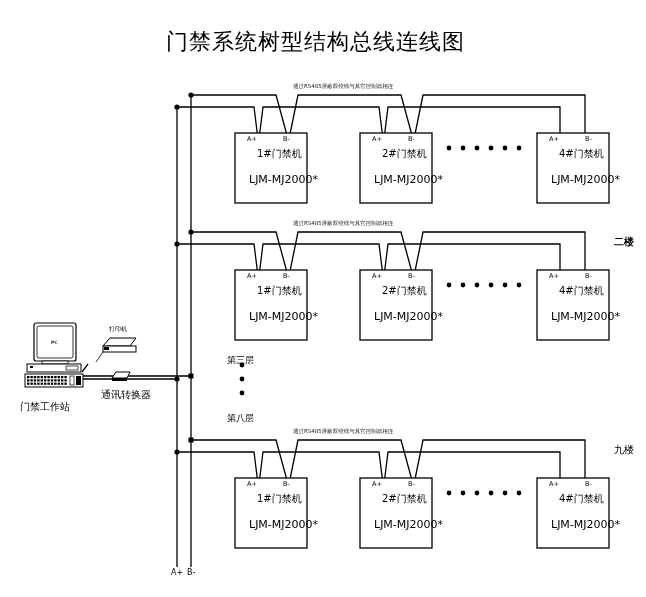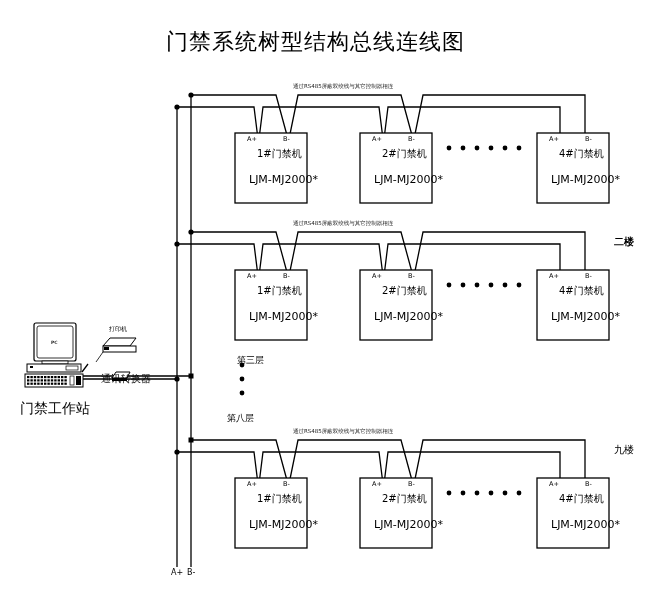--- a/index.html
+++ b/index.html
@@ -167,22 +167,22 @@
     <div class="pin" style="left: 372px; top: 480px;">A+</div>
     <div class="pin" style="left: 408px; top: 480px;">B-</div>
     <div class="dev-name" style="left: 382px; top: 492px;">2#门禁机</div>
     <div class="dev-model" style="left: 374px; top: 518px;">LJM-MJ2000*</div>
     <div class="pin" style="left: 549px; top: 480px;">A+</div>
     <div class="pin" style="left: 585px; top: 480px;">B-</div>
     <div class="dev-name" style="left: 559px; top: 492px;">4#门禁机</div>
     <div class="dev-model" style="left: 551px; top: 518px;">LJM-MJ2000*</div>
   </div>
 
-<div class="lbl" style="left:20px;top:400px;font-size:14px;">门禁工作站</div>
+<div class="lbl" style="left:20px;top:400px;font-size:10px;">门禁工作站</div>
 <div class="lbl" style="left:109px;top:325px;font-size:6px;">打印机</div>
-<div class="lbl" style="left:101px;top:372px;font-size:10px;">通讯转换器</div>
+<div class="lbl" style="left:101px;top:388px;font-size:10px;">通讯转换器</div>
 <div class="tiny" style="left:51px;top:340px;font-size:4.5px;font-weight:bold;">PC</div>
 
-<div class="floor" style="left:237px;top:354px;font-size:9px;">第三层</div>
+<div class="floor" style="left:227px;top:354px;font-size:9px;">第三层</div>
 <div class="floor" style="left:227px;top:412px;font-size:9px;">第八层</div>
 
 <div class="pin" style="left:171px;top:568px;font-size:8px;">A+</div>
 <div class="pin" style="left:187px;top:568px;font-size:8px;">B-</div>
 
 </body></html>

